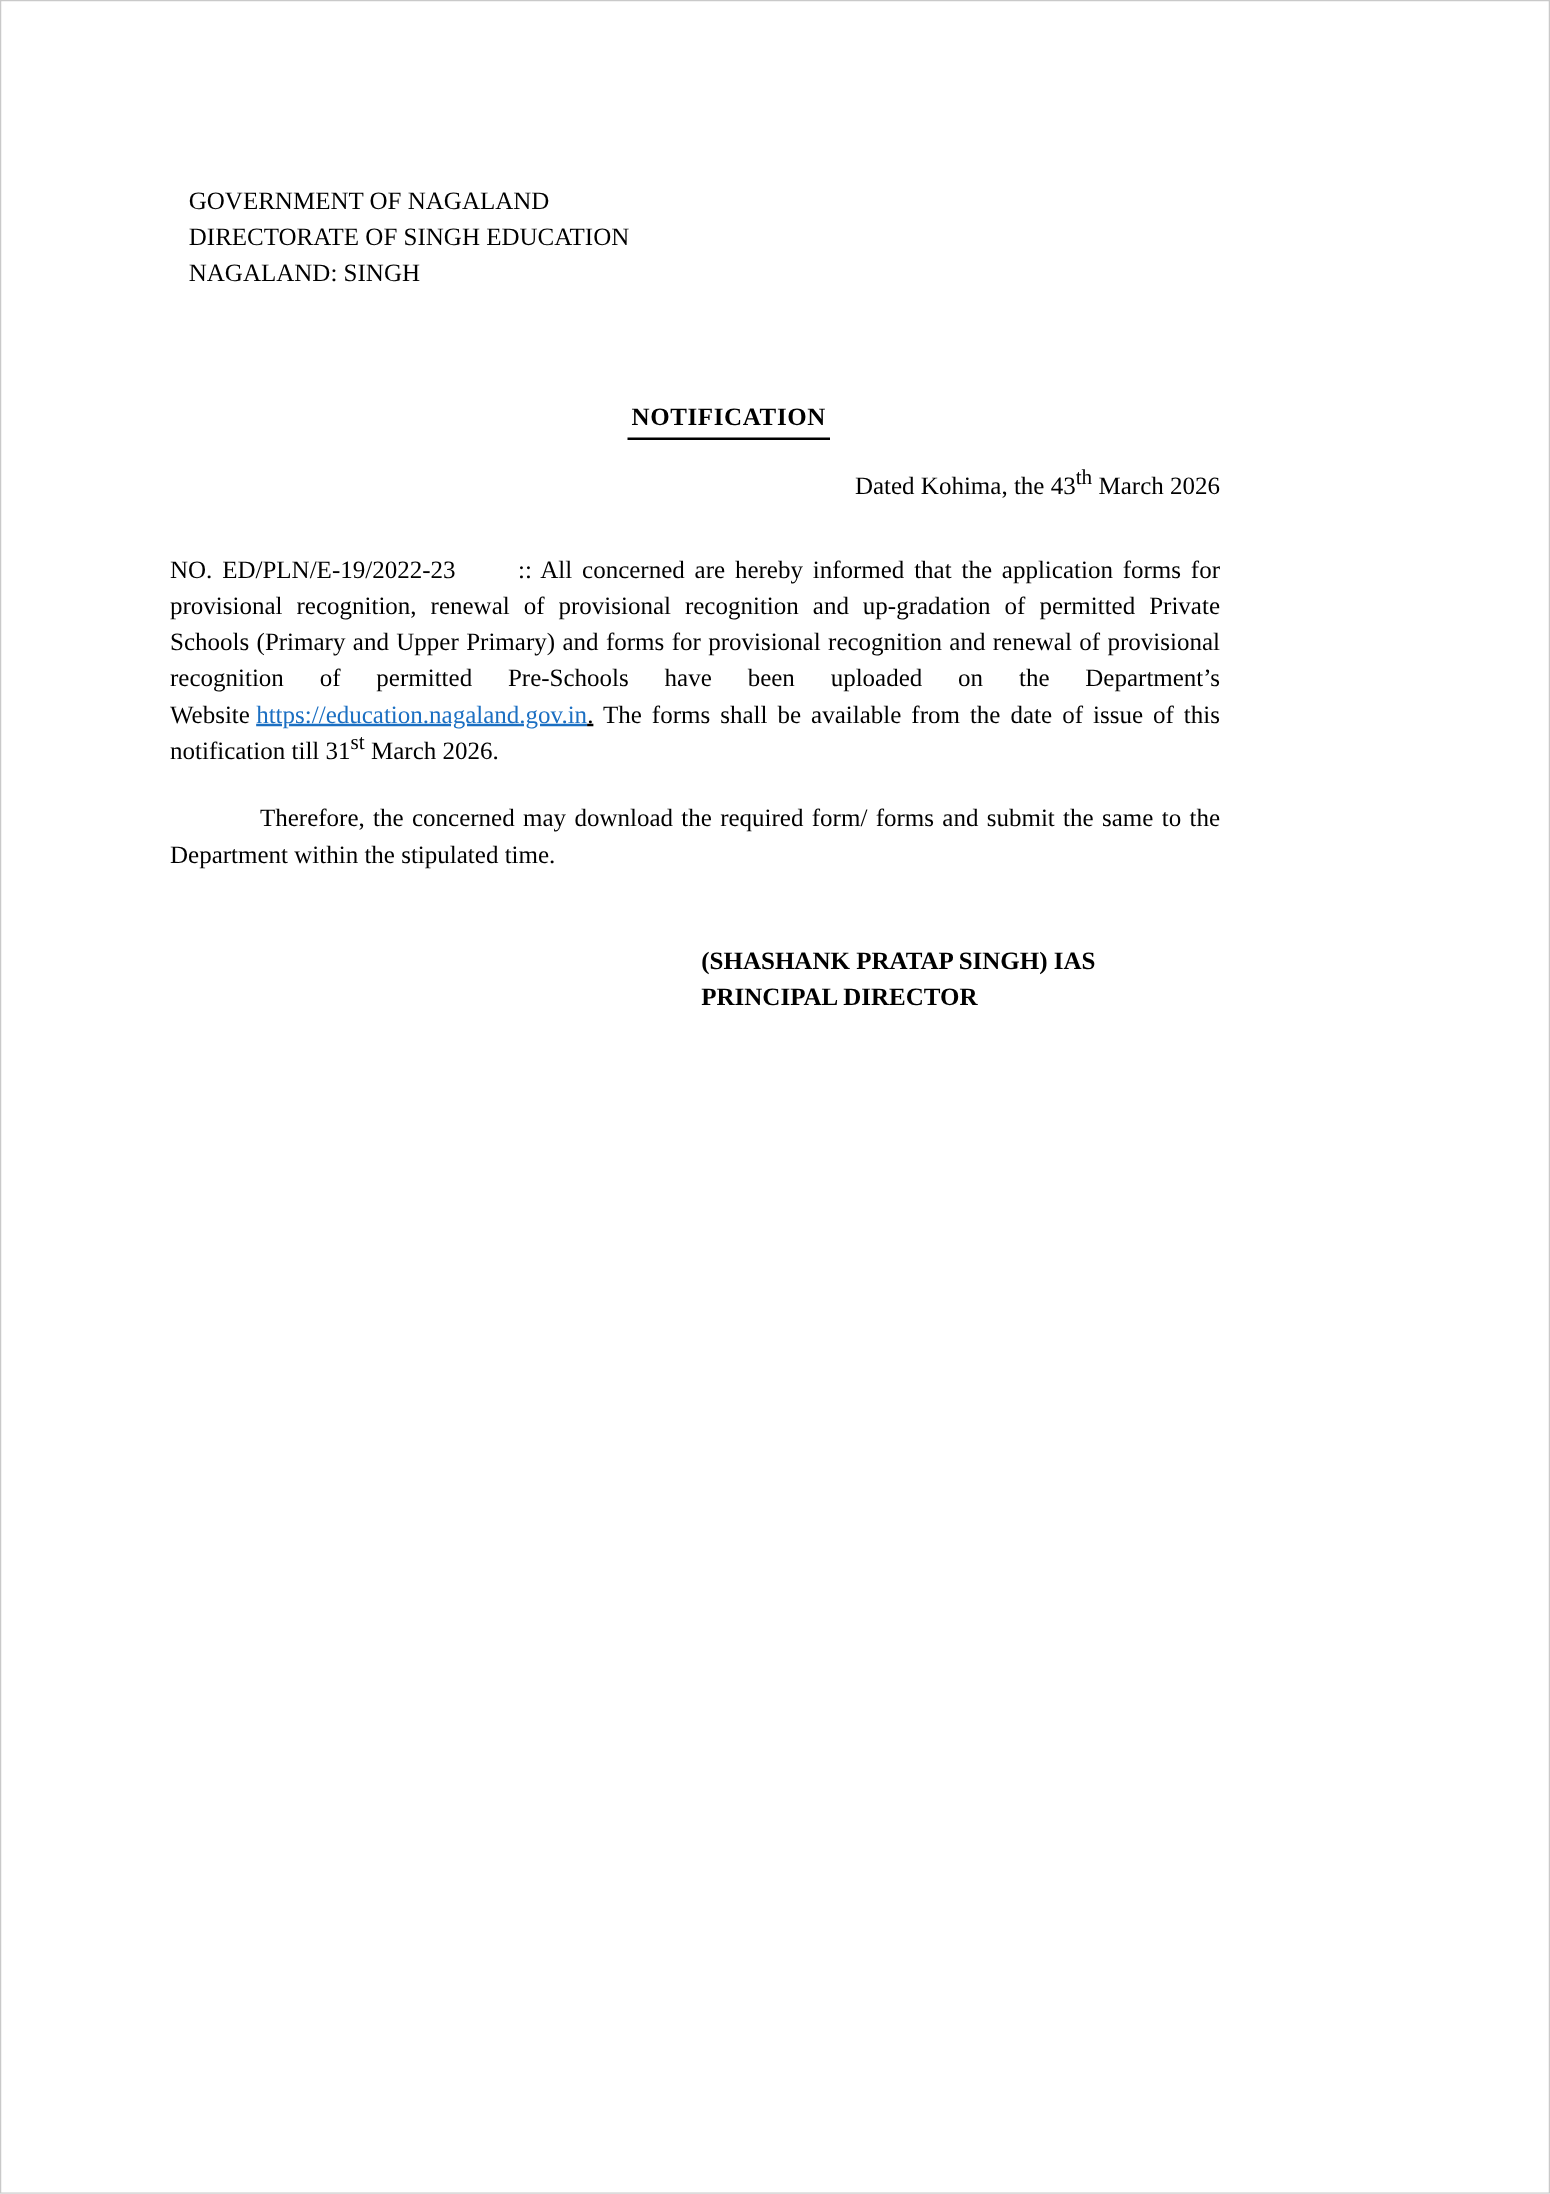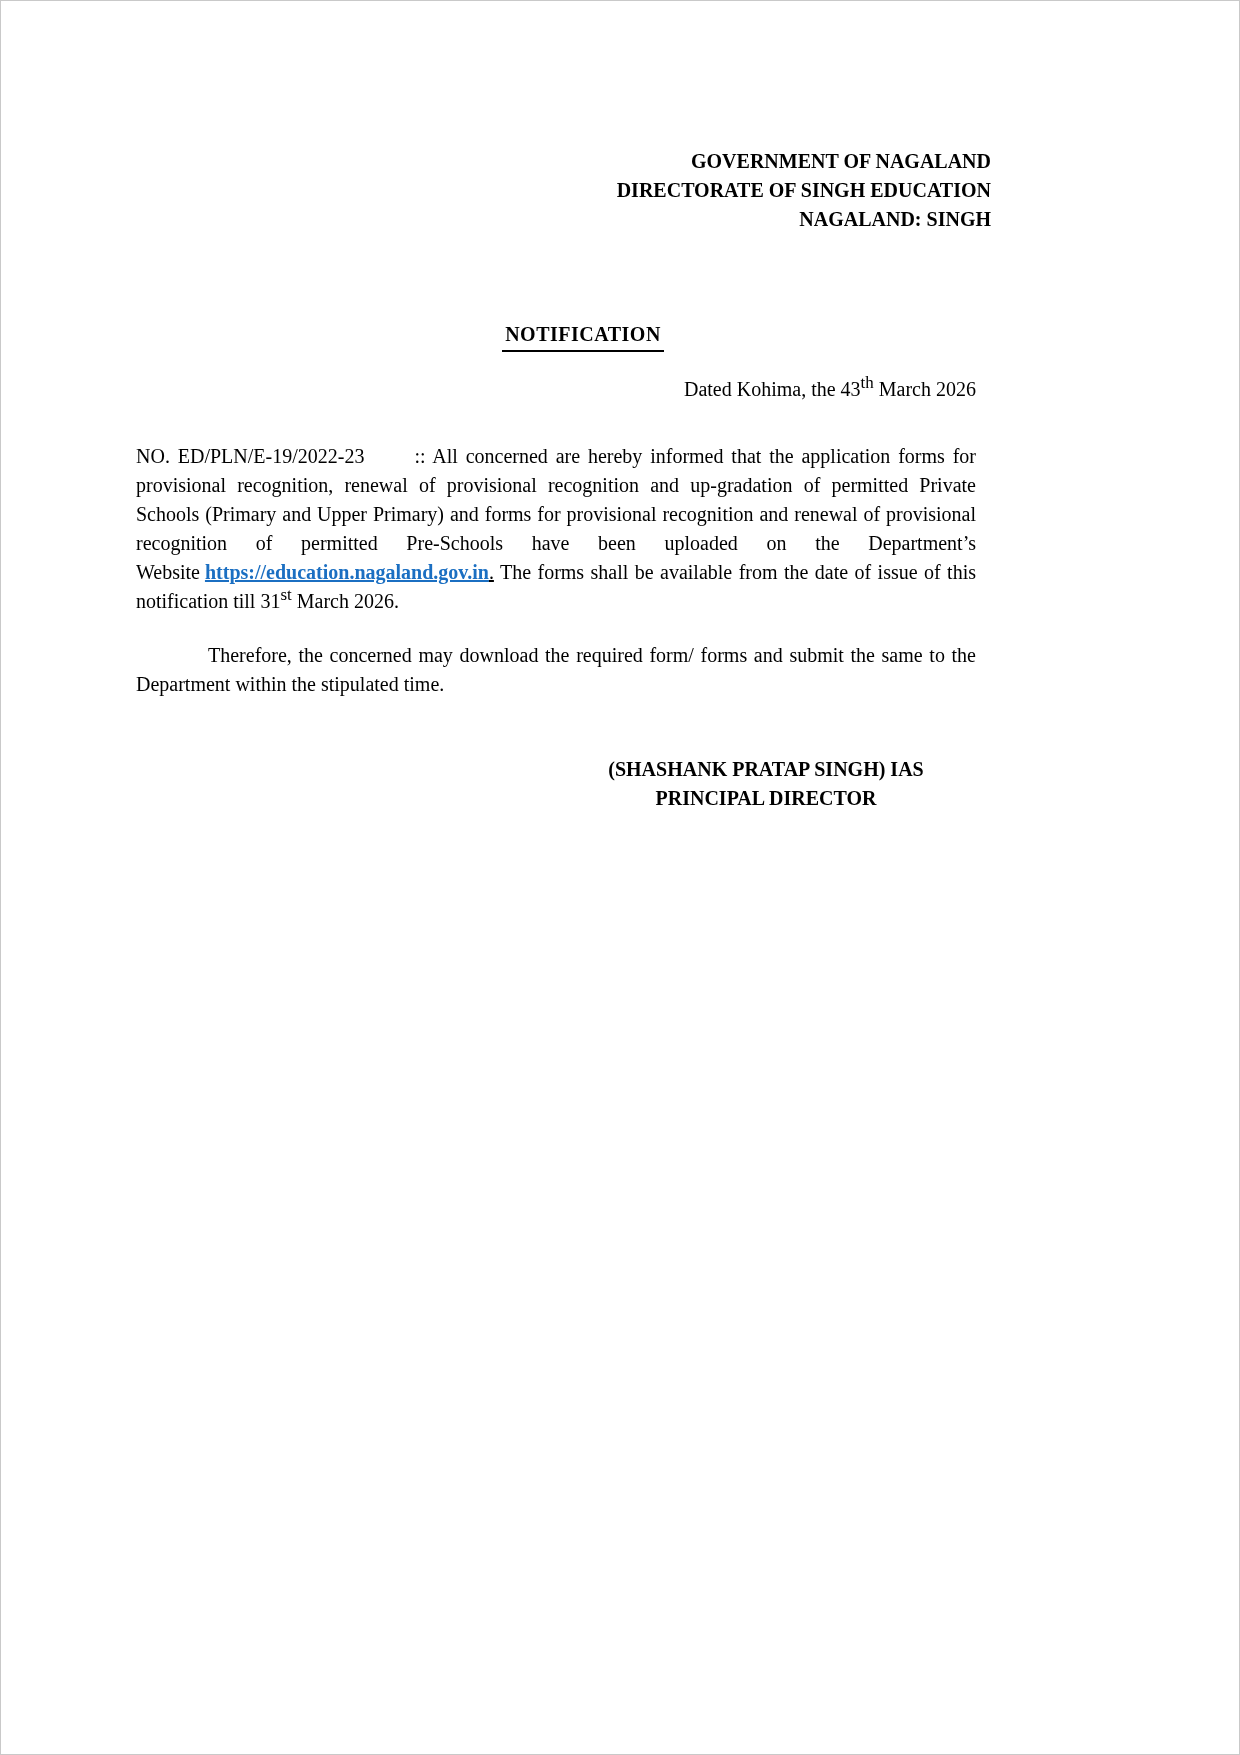--- a/index.html
+++ b/index.html
@@ -26,22 +26,22 @@
     left: 135px;
     top: 0;
     width: 840px;
     height: 100%;
   }
   .header-block {
     position: absolute;
     top: 146px;
     left: 15px;
     width: 840px;
-    text-align: right;
-    font-weight: bold;
+    text-align: left;
+    font-weight: normal;
   }
   .title-wrap {
     position: absolute;
     top: 319px;
     left: 27px;
     width: 840px;
     text-align: center;
     text-decoration: underline;
   }
   .doc-title {
@@ -70,34 +70,33 @@
   .tab-space {
     display: inline-block;
     width: 50px;
   }
   sup {
     font-size: 17px;
     line-height: 0;
     vertical-align: super;
   }
   .website-link {
-    font-weight: bold;
+    font-weight: normal;
     text-decoration: underline;
     margin-left: 5px;
     cursor: pointer;
   }
   .link-period {
     text-decoration: underline;
   }
   .signature {
     position: absolute;
     top: 754px;
     left: 425px;
     width: 410px;
-    text-align: center;
     font-weight: bold;
     white-space: nowrap;
   }
 </style>
 </head>
 <body>
 
 <div class="page">
   <div class="content">
 

